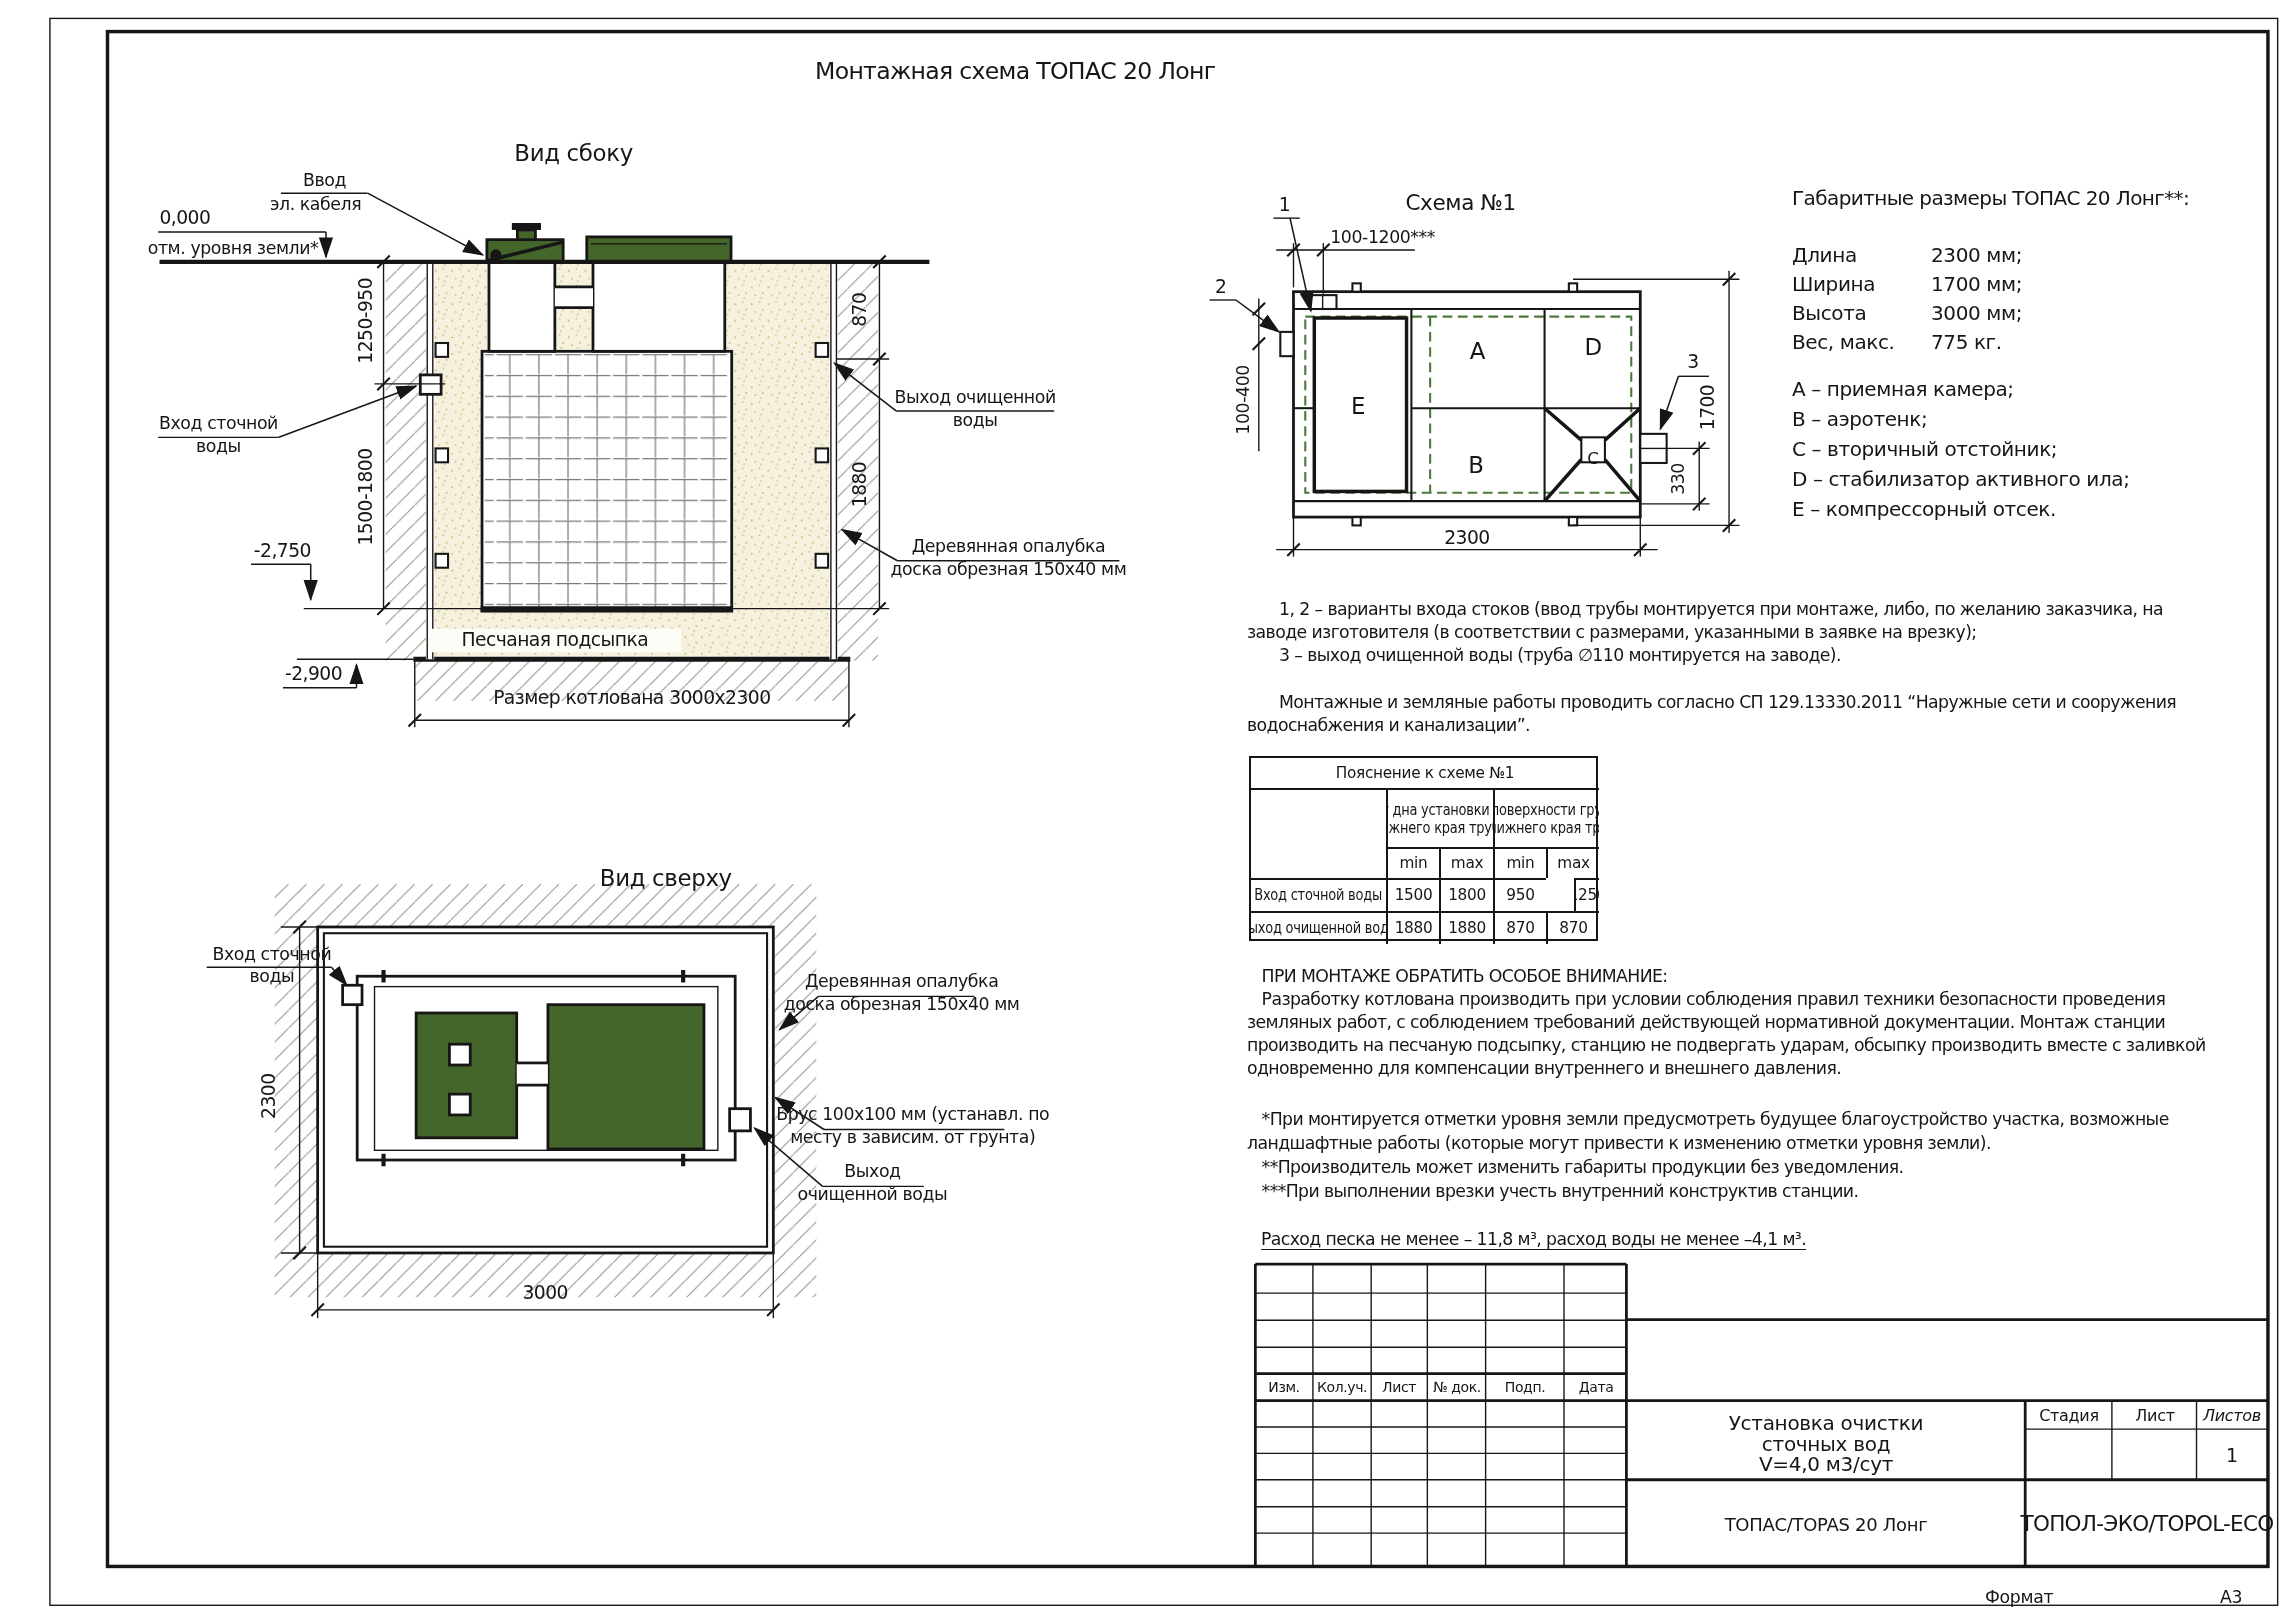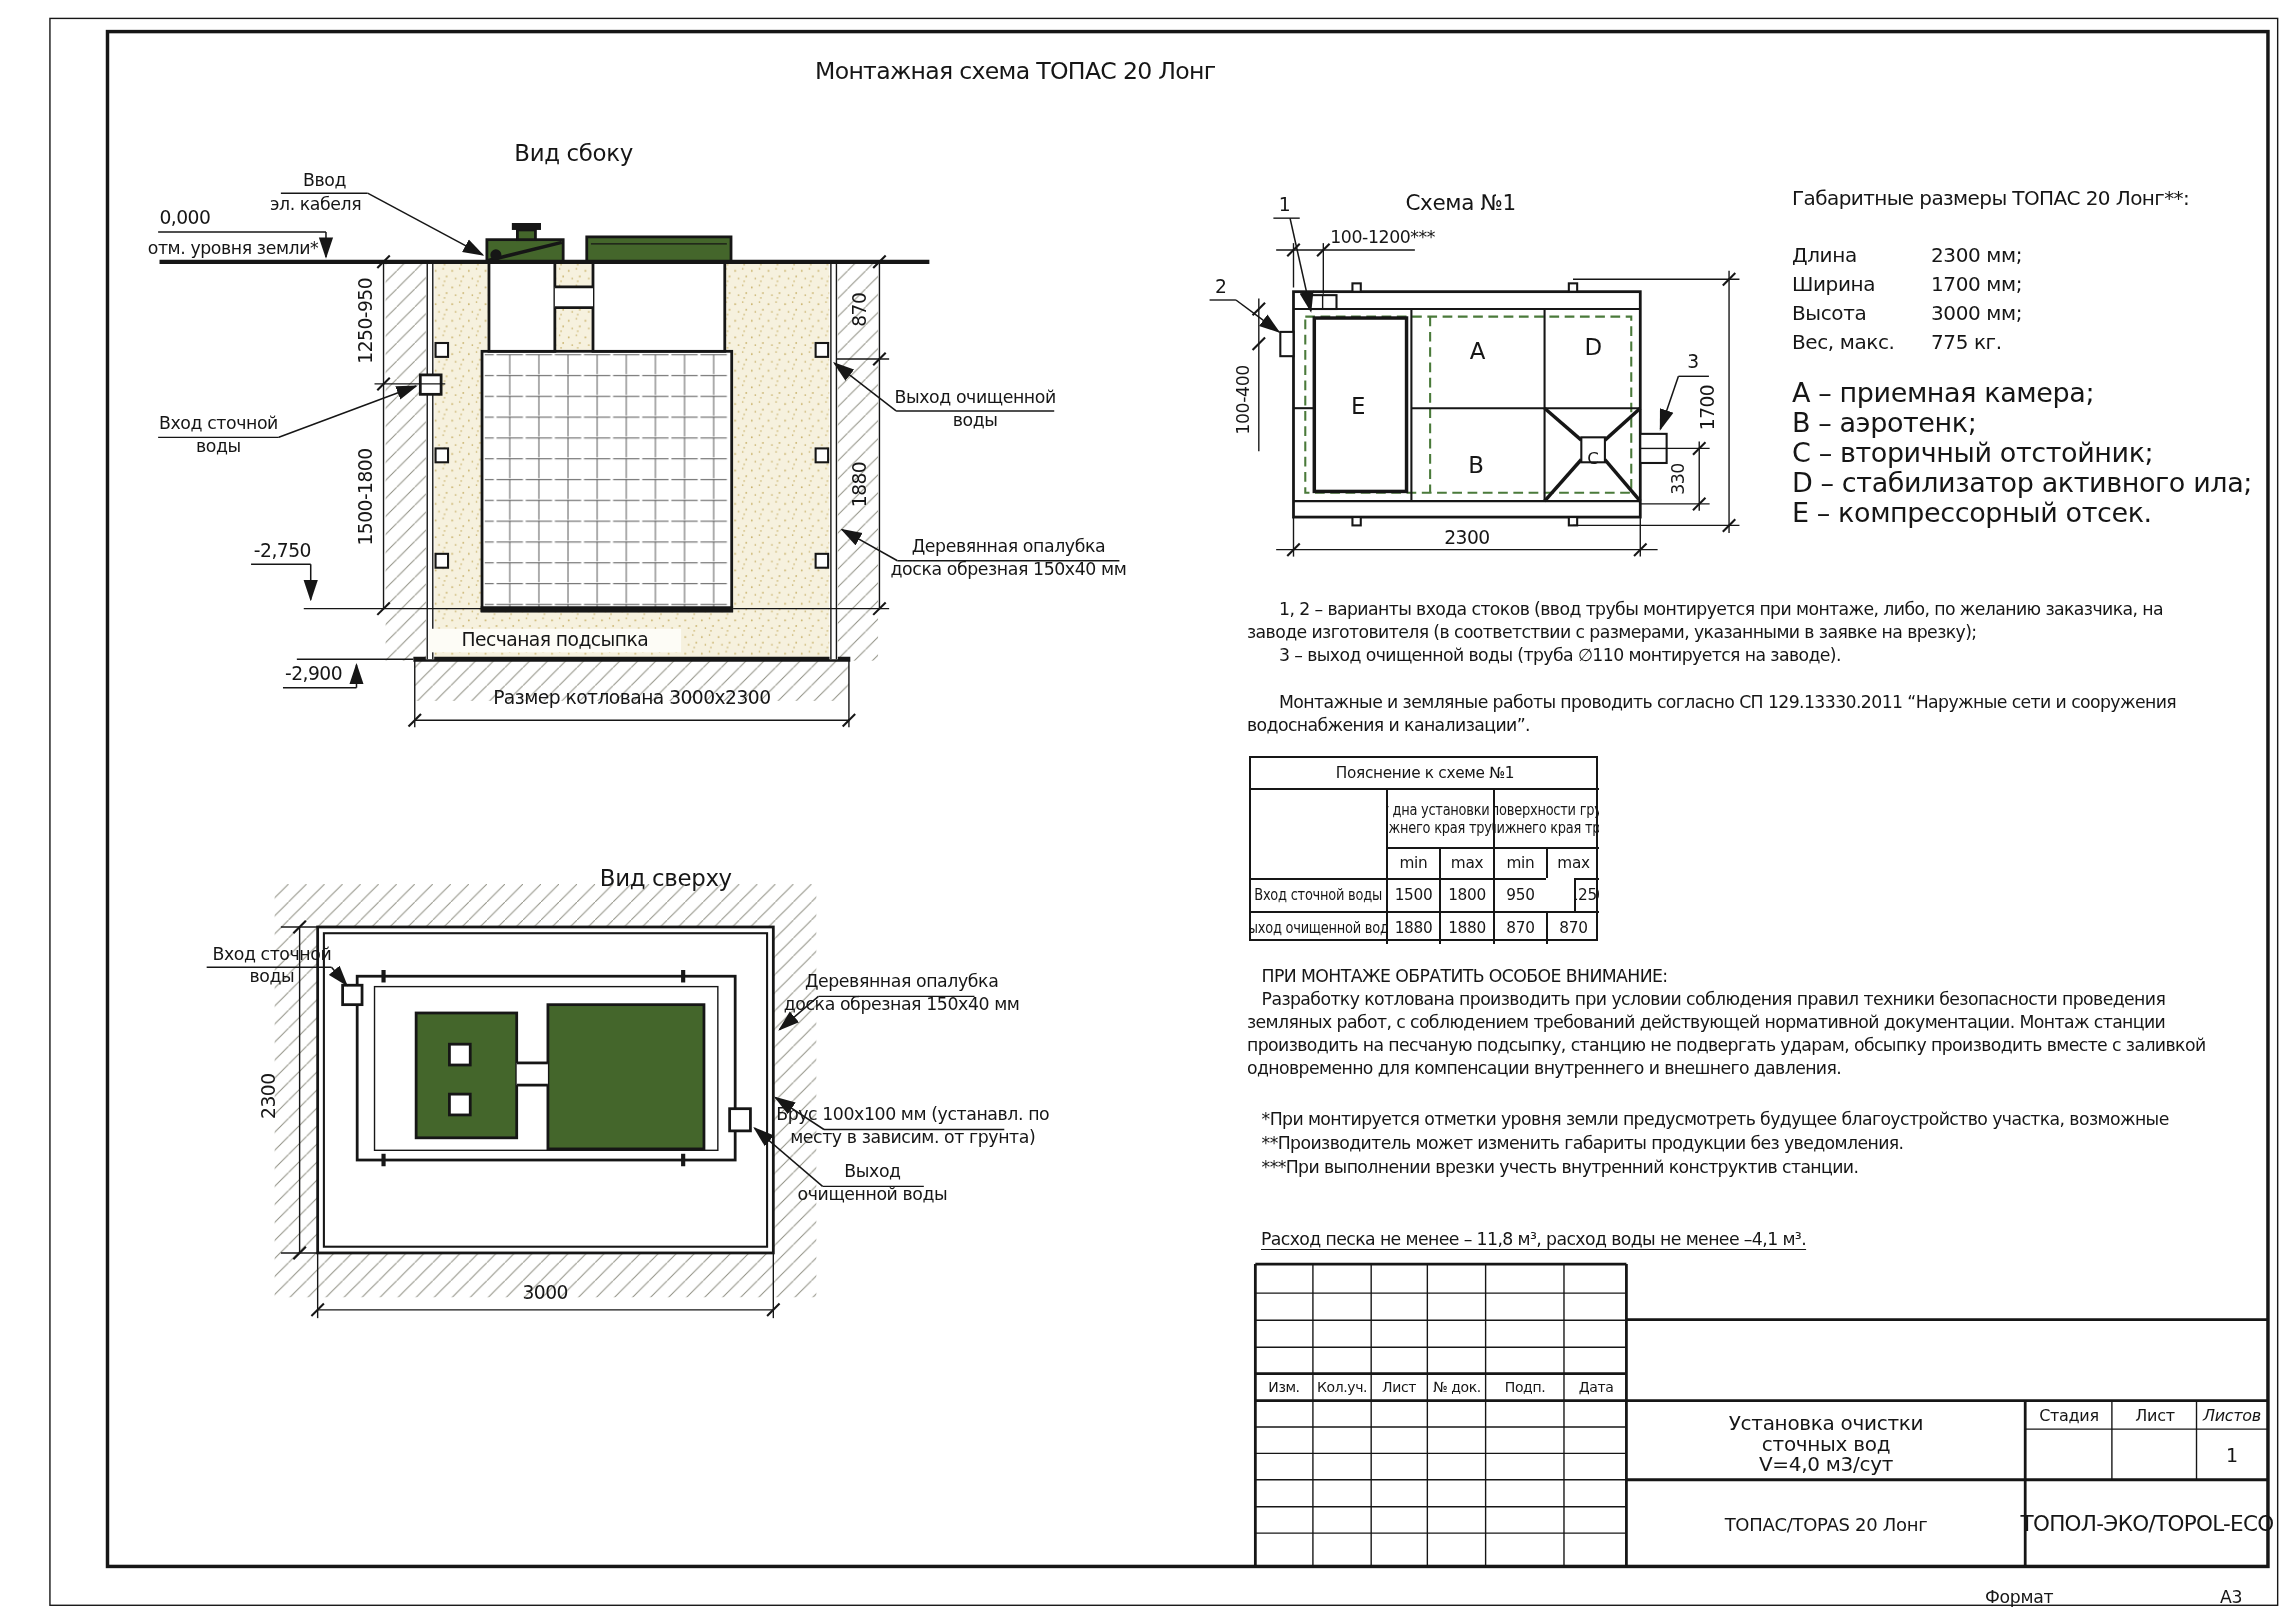--- a/index.html
+++ b/index.html
@@ -27,21 +27,21 @@
   .page-title{left:815px;top:57px;font-size:23.6px;letter-spacing:-0.7px;}
   
   .line{height:23px;font-size:17.3px;letter-spacing:-0.6px;}
   .ind{padding-left:32px;}
   .ind2{padding-left:14.6px;}
   .specs{left:1792px;top:186px;}
   .specs-title{font-size:20px;letter-spacing:-0.6px;margin-bottom:33px;}
   .srow{height:29px;font-size:20px;letter-spacing:-0.4px;}
   .slabel{display:inline-block;width:139px;}
   .legend{margin-top:18px;}
-  .lrow{height:30px;font-size:27px;letter-spacing:-0.4px;}
+  .lrow{height:30px;font-size:20px;letter-spacing:-0.4px;}
   
   .ptable{left:1249px;top:756px;width:349px;height:185px;display:grid;
           grid-template-columns:135px 53px 54px 53px 53px;
           grid-template-rows:30px 59px 30.5px 33px 33px;
           border:2.8px solid #161616;box-sizing:border-box;}
   .ptable>div{border-left:2.1px solid #161616;border-top:2.1px solid #161616;
               display:flex;align-items:center;justify-content:center;text-align:center;
               font-size:15.3px;letter-spacing:-0.3px;overflow:hidden;}
   .ptable>div.nl{border-left:none;} .ptable>div.nt{border-top:none;}
   .cell-title{grid-column:1/6;font-size:17.3px;}
@@ -487,20 +487,21 @@
   <div class="line ind2">ПРИ МОНТАЖЕ ОБРАТИТЬ ОСОБОЕ ВНИМАНИЕ:</div>
   <div class="line ind2">Разработку котлована производить при условии соблюдения правил техники безопасности проведения</div>
   <div class="line">земляных работ, с соблюдением требований действующей нормативной документации. Монтаж станции</div>
   <div class="line">производить на песчаную подсыпку, станцию не подвергать ударам, обсыпку производить вместе с заливкой</div>
   <div class="line">одновременно для компенсации внутреннего и внешнего давления.</div>
 </div>
 
 
 <div class="abs" style="left:1247px;top:1109px;">
   <div class="line ind2" style="height:24px">*При монтируется отметки уровня земли предусмотреть будущее благоустройство участка, возможные</div>
+  <div class="line" style="height:24px">ландшафтные работы (которые могут привести к изменению отметки уровня земли).</div>
   <div class="line ind2" style="height:24px">**Производитель может изменить габариты продукции без уведомления.</div>
   <div class="line ind2" style="height:24px">***При выполнении врезки учесть внутренний конструктив станции.</div>
 </div>
 
 
 <div class="abs consume">Расход песка не менее – 11,8 м³, расход воды не менее –4,1 м³.</div>
 
 
 <div>
   <div class="tbt f20" style="left:1284px;top:1387px;">Изм.</div>

